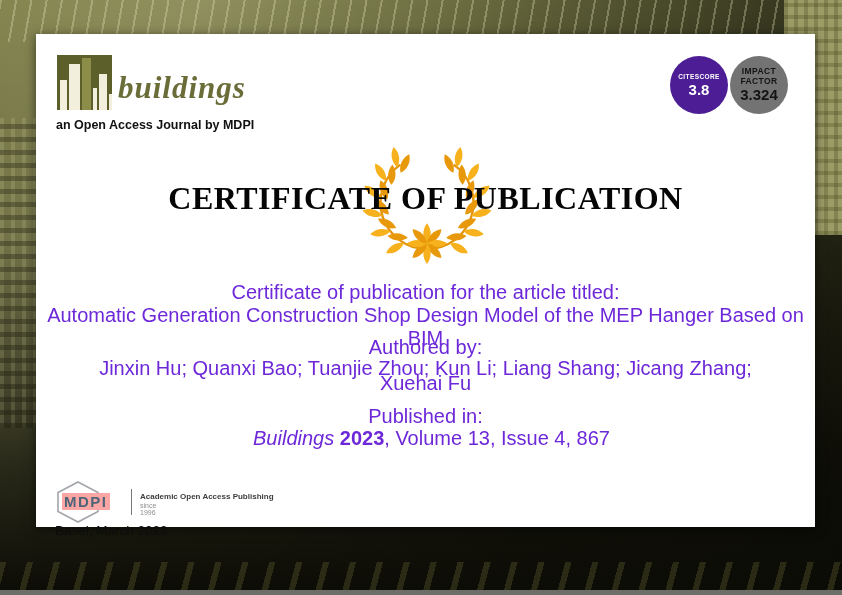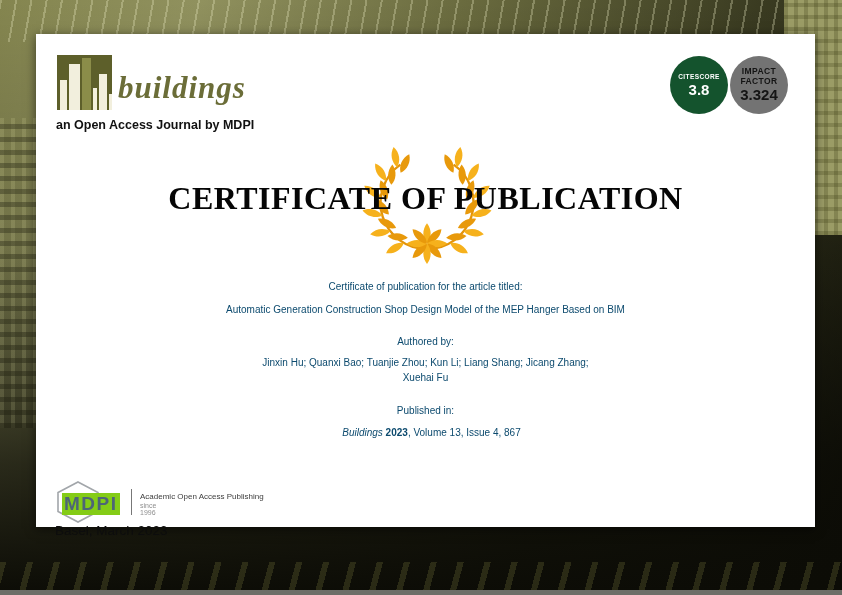--- a/index.html
+++ b/index.html
@@ -55,55 +55,55 @@
     font-size:31px; color:#6b6d38; letter-spacing:1px;
   }
   .tagline {
     position:absolute; left:20px; top:84px;
     font-size:12.5px; font-weight:600; color:#111;
   }
 
   
   .badge { position:absolute; top:22px; width:58px; height:58px; border-radius:50%;
     display:flex; flex-direction:column; align-items:center; justify-content:center; text-align:center; }
-  .badge.citescore { left:634px; background:#14532d; color:#fff; }
+  .badge.citescore { left:634px; background:#4c1d95; color:#fff; }
   .badge.impact   { left:694px; background:#737373; color:#141414; }
   .badge .lbl  { font-size:6.5px; font-weight:700; letter-spacing:.4px; line-height:8px; }
   .badge.impact .lbl { font-size:8.5px; line-height:9.5px; }
   .badge .val  { font-size:15px; font-weight:700; line-height:17px; }
 
   
   .wreath { position:absolute; left:315px; top:100px; width:152px; height:130px; }
   .cert-title {
     position:absolute; left:0; right:0; top:146px; text-align:center;
     font-family:"Liberation Serif", serif; font-weight:700; font-size:32px;
     color:#060606; letter-spacing:.5px; z-index:2;
   }
 
   
-  .bodyline { position:absolute; left:0; right:0; text-align:center; font-size:10px; color:#0c4a6e; }
+  .bodyline { position:absolute; left:0; right:0; text-align:center; font-size:20px; color:#6d28d9; }
   .t-intro     { top:247px; }
   .t-article   { top:270px; }
   .t-authlbl   { top:302px; }
   .t-auth1     { top:323px; }
   .t-auth2     { top:338px; }
   .t-publbl    { top:371px; }
   .t-publine   { top:393px;padding-left:12px; }
   .t-publine .jname { font-style:italic; }
   .t-publine .jyear { font-weight:700; }
 
   
   .mdpi { position:absolute; left:19px; top:446px; height:44px; }
   .mdpi-hex { position:absolute; left:0; top:0; }
   .mdpi-word {
-    position:absolute; left:7px; top:13px; background:#84cc16; padding:0 2px;
-    color:#4d6577; font-weight:700; font-size:19px; letter-spacing:1.5px;
+    position:absolute; left:7px; top:13px; background:#fca5a5; padding:0 2px;
+    color:#4d6577; font-weight:700; font-size:15px; letter-spacing:1.5px;
   }
   .mdpi-sep { position:absolute; left:76px; top:9px; width:1px; height:26px; background:#777; }
-  .mdpi-pub1 { position:absolute; left:85px; top:12px; font-size:8px; font-weight:400; color:#3d3d3d; white-space:nowrap; }
+  .mdpi-pub1 { position:absolute; left:85px; top:12px; font-size:8px; font-weight:700; color:#3d3d3d; white-space:nowrap; }
   .mdpi-pub2 { position:absolute; left:85px; top:22px; font-size:7px; color:#8f8f8f; }
   .place-date { position:absolute; left:19px; top:489px; font-size:13.5px; color:#0d0d0d; }
 </style>
 </head>
 <body>
 
 <div class="bg"></div>
 <div class="bg-streaks"></div>
 <div class="bg-right-patch"></div>
 <div class="bg-left-grid"></div>

